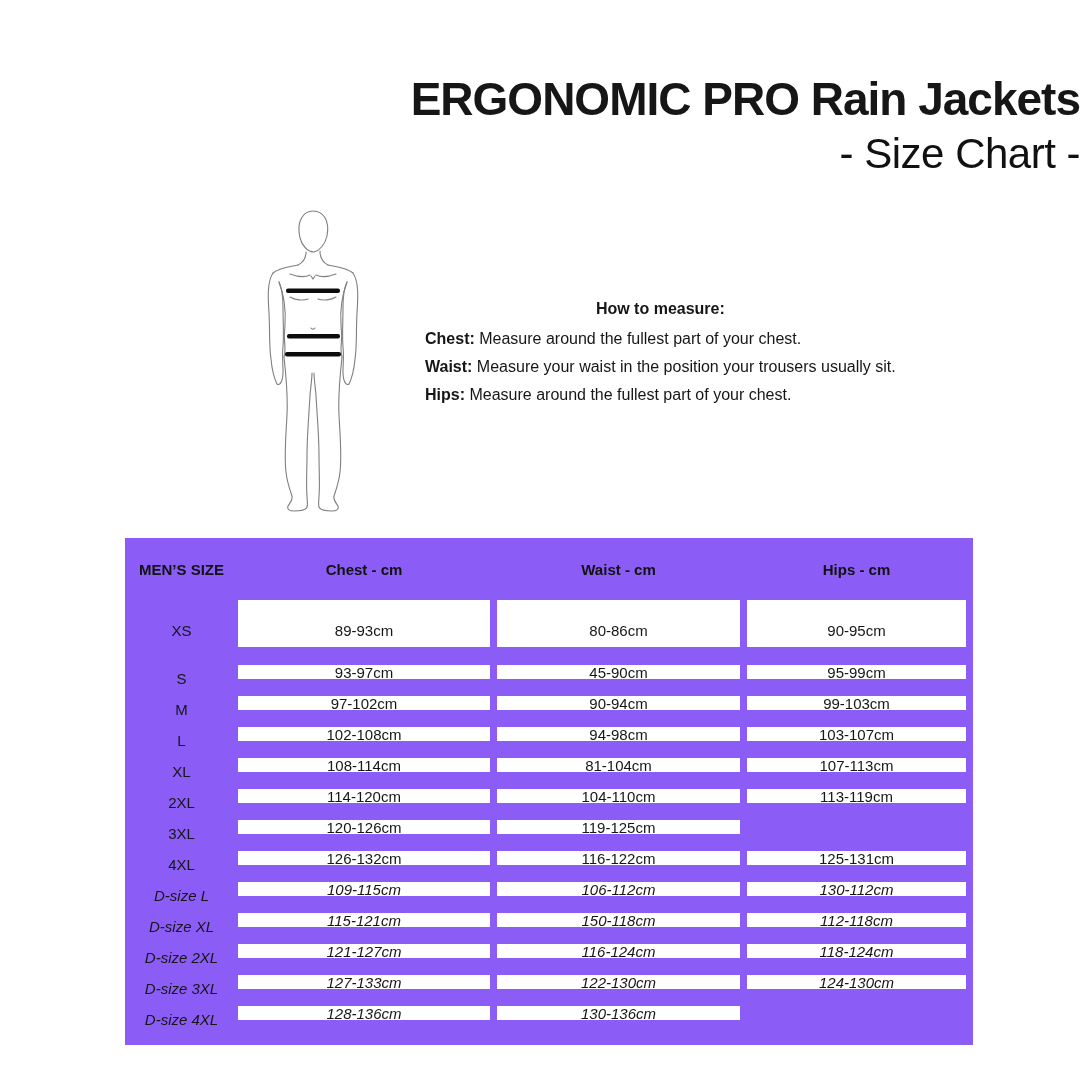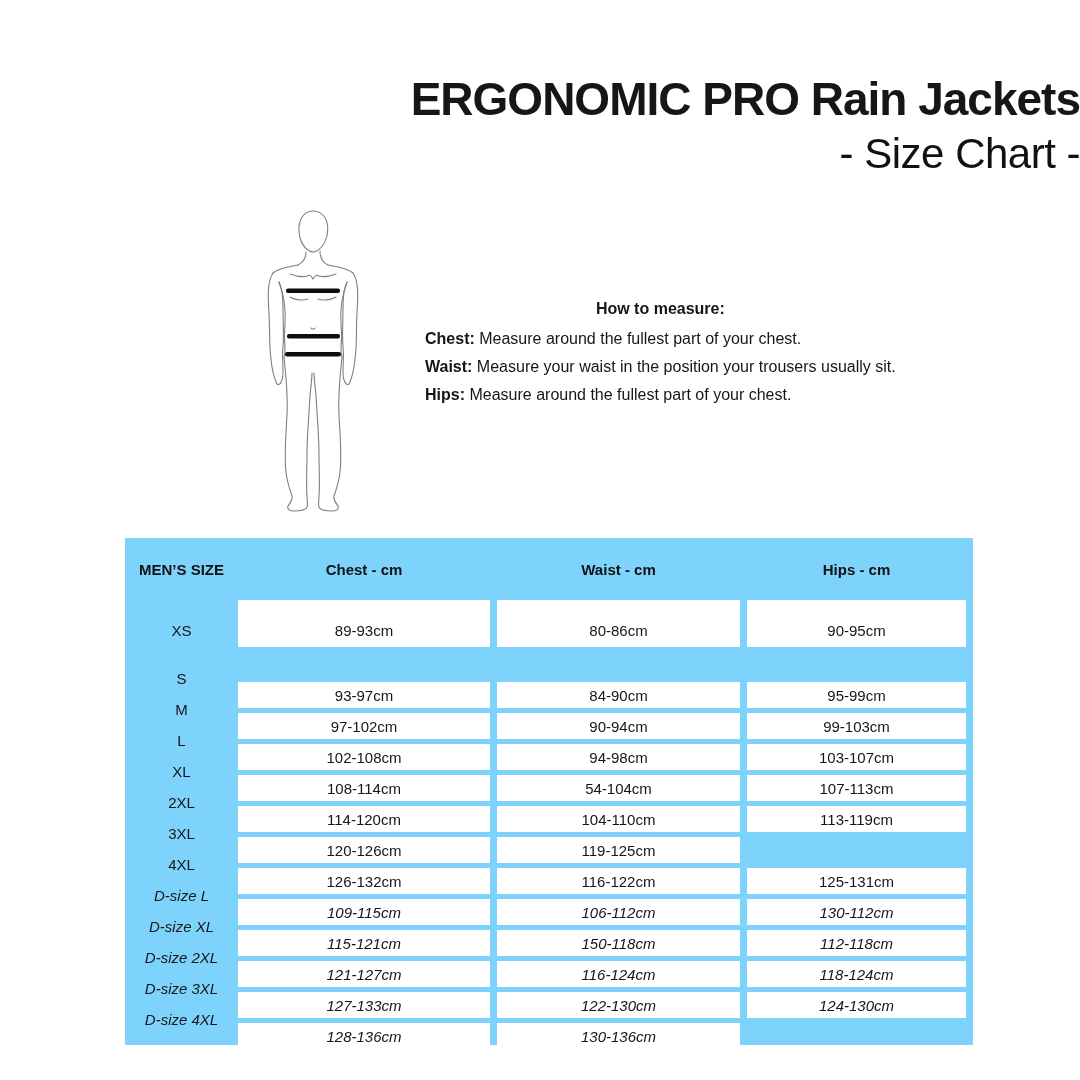--- a/index.html
+++ b/index.html
@@ -19,37 +19,37 @@
   .figure path { fill:none; stroke:#7f7f7f; stroke-width:1.1; stroke-linecap:round; }
   .figure rect { fill:#0d0d0d; }
 
   .measure { position:absolute; left:425px; top:300px; font-size:16px; }
   .m-head { font-weight:700; margin-bottom:13px; line-height:17px;text-align:center; }
   .m-item { margin-bottom:11px; line-height:17px; }
   .m-item b { font-weight:700; }
 
   .table {
     position:absolute; left:125px; top:538px; width:848px;
-    background:#7dd3fc; padding-bottom:13px;
+    background:#8b5cf6; padding-bottom:13px;
   }
   .thead {
     display:grid; grid-template-columns:113px 259px 250px 226px;
     height:62px; align-items:center;
   }
   .hcell { text-align:center; font-weight:700; font-size:15px; color:#121212; }
   .hcell.gapped { margin-right:7px; }
   .trow { display:grid; grid-template-columns:113px 259px 250px 226px; height:31px; }
   .trow.first { height:60px; }
   .size-cell {
     display:flex; align-items:center; justify-content:center;
     height:26px; margin-top:5px; font-size:15px;
   }
   .cell {
     background:#ffffff; display:flex; align-items:center; justify-content:center;
-    height:26px; margin-top:22px; margin-right:7px; font-size:15px;
+    height:14px; margin-top:5px; margin-right:7px; font-size:15px;
   }
   .first .size-cell, .first .cell {
     height:47px; margin-top:0; padding-top:14px; box-sizing:border-box;
   }
   .dsize .size-cell, .dsize .cell { font-style:italic; }
 </style>
 </head>
 <body>
 
 <div class="page">
@@ -118,39 +118,39 @@
     <div id="tbody">
         <div class="trow first">
           <div class="size-cell">XS</div>
           <div class="cell">89-93cm</div>
           <div class="cell">80-86cm</div>
           <div class="cell">90-95cm</div>
         </div>
         <div class="trow">
           <div class="size-cell">S</div>
           <div class="cell">93-97cm</div>
-          <div class="cell">84-90cm</div>
+          <div class="cell">45-90cm</div>
           <div class="cell">95-99cm</div>
         </div>
         <div class="trow">
           <div class="size-cell">M</div>
           <div class="cell">97-102cm</div>
           <div class="cell">90-94cm</div>
           <div class="cell">99-103cm</div>
         </div>
         <div class="trow">
           <div class="size-cell">L</div>
           <div class="cell">102-108cm</div>
           <div class="cell">94-98cm</div>
           <div class="cell">103-107cm</div>
         </div>
         <div class="trow">
           <div class="size-cell">XL</div>
           <div class="cell">108-114cm</div>
-          <div class="cell">54-104cm</div>
+          <div class="cell">81-104cm</div>
           <div class="cell">107-113cm</div>
         </div>
         <div class="trow">
           <div class="size-cell">2XL</div>
           <div class="cell">114-120cm</div>
           <div class="cell">104-110cm</div>
           <div class="cell">113-119cm</div>
         </div>
         <div class="trow">
           <div class="size-cell">3XL</div>

